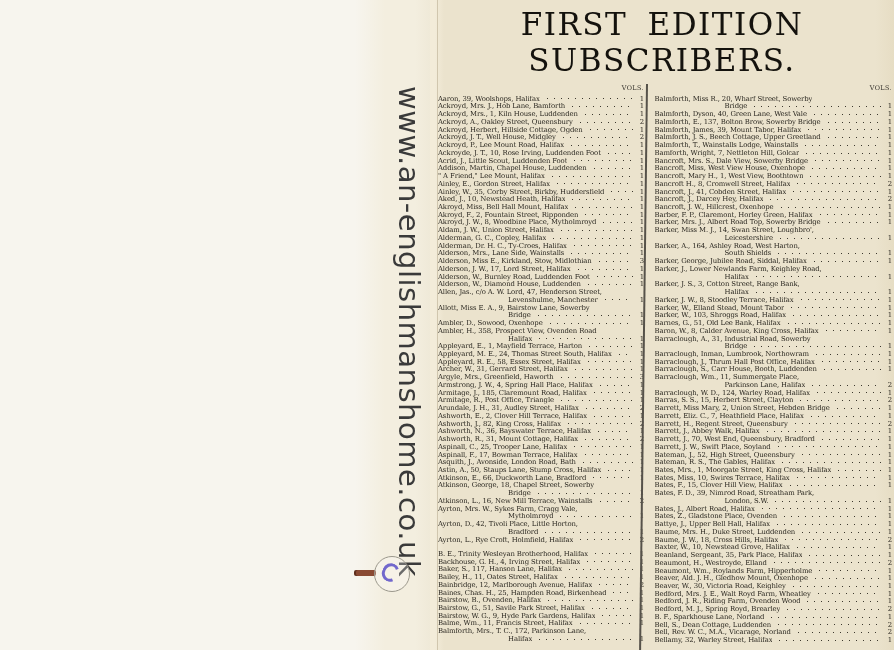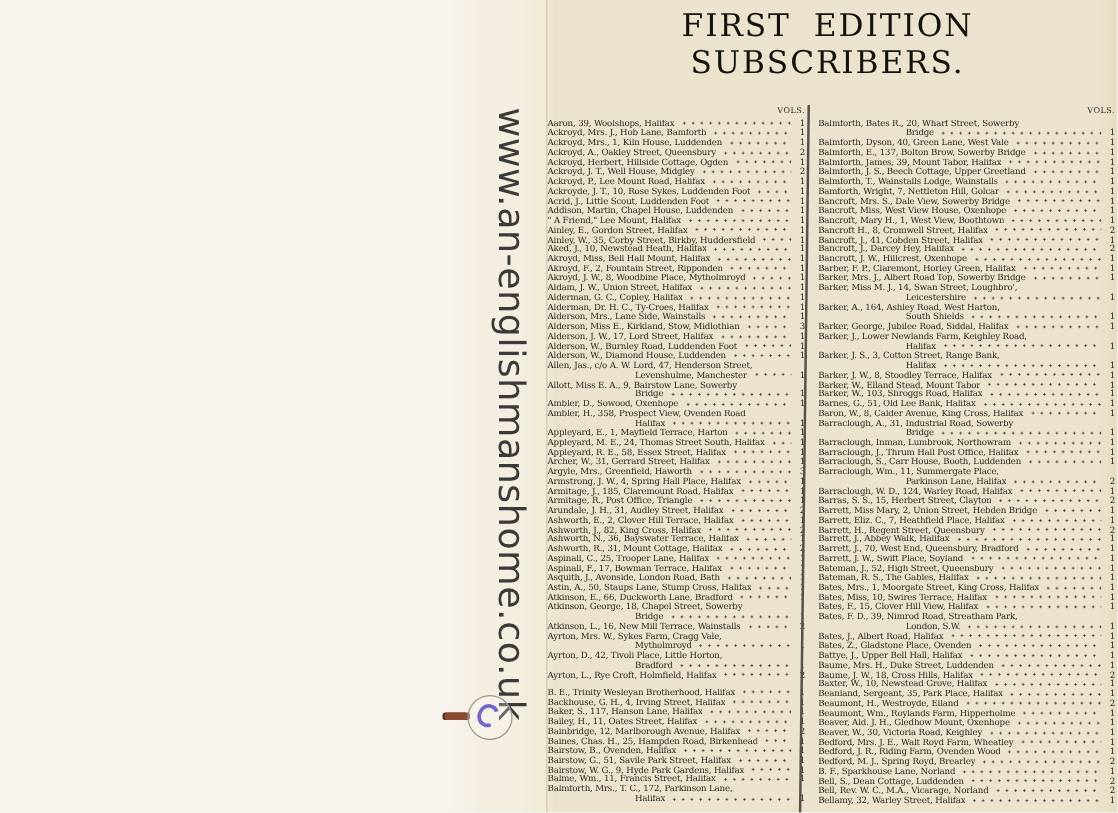--- a/index.html
+++ b/index.html
@@ -31,21 +31,21 @@
   .logo-crescent{position:absolute;left:7px;top:6px;width:17px;height:19px;border:3px solid var(--logo-blue);
     border-right-color:transparent;border-radius:50%;transform:rotate(25deg);opacity:0.85;}
   .logo-handle{position:absolute;left:0;top:16px;width:20px;height:6px;background:var(--logo-brown);
     border-radius:2px;box-shadow:-2px 0 0 #5f2f1d;}
 
   
   .page{position:absolute;left:430px;top:0;width:464px;height:650px;color:var(--ink);
     background:linear-gradient(90deg,var(--page-edge) 0 5px,var(--page-background) 14px 96%,#e6ddc4);}
   .page::before{content:"";position:absolute;left:7px;top:0;width:1px;height:650px;background:rgba(150,135,100,0.35);}
   .title{position:absolute;left:0;top:6px;width:464px;text-align:center;font-weight:normal;
-    font-size:25px;letter-spacing:1.5px;word-spacing:9px;color:#14120d;}
+    font-size:31px;letter-spacing:1.5px;word-spacing:9px;color:#14120d;}
   .intro{position:absolute;left:8px;top:39px;width:452px;font-style:italic;font-size:13.2px;
     line-height:15.6px;text-align:justify;text-indent:28px;color:#1c1a14;word-spacing:3px;}
 
   .cols{position:absolute;left:8px;top:84px;right:2px;bottom:0;display:flex;}
   .col{font-size:6.9px;letter-spacing:-0.12px;color:#2a2720;}
   .col1{width:206px;}
   .col2{flex:1;padding-left:7px;}
   .divider{width:1.5px;background:#56524a;margin-left:2px;transform:rotate(0.7deg);transform-origin:top center;}
   .vols{height:9px;line-height:9px;text-align:right;font-size:6.4px;letter-spacing:0.4px;color:#33302a;}
   .list{}
@@ -109,21 +109,21 @@
               <span class="t">Ackroyd, J. T., Well House, Midgley</span>
               <span class="leader"></span>
               <span class="v">2</span>
             </div>
             <div class="row">
               <span class="t">Ackroyd, P., Lee Mount Road, Halifax</span>
               <span class="leader"></span>
               <span class="v">1</span>
             </div>
             <div class="row">
-              <span class="t">Ackroyde, J. T., 10, Rose Sykes, Luddenden Foot</span>
+              <span class="t">Ackroyde, J. T., 10, Rose Irving, Luddenden Foot</span>
               <span class="leader"></span>
               <span class="v">1</span>
             </div>
             <div class="row">
               <span class="t">Acrid, J., Little Scout, Luddenden Foot</span>
               <span class="leader"></span>
               <span class="v">1</span>
             </div>
             <div class="row">
               <span class="t">Addison, Martin, Chapel House, Luddenden</span>
@@ -435,21 +435,21 @@
               <span class="leader"></span>
               <span class="v">1</span>
             </div>
           </div>
       </div>
       <div class="divider"></div>
       <div class="col col2">
         <div class="vols">VOLS.</div>
         <div class="list">
             <div class="row nolead">
-              <span class="t">Balmforth, Bates R., 20, Wharf Street, Sowerby</span>
+              <span class="t">Balmforth, Miss R., 20, Wharf Street, Sowerby</span>
               <span class="leader"></span>
               <span class="v"></span>
             </div>
             <div class="row cont">
               <span class="t">Bridge</span>
               <span class="leader"></span>
               <span class="v">1</span>
             </div>
             <div class="row">
               <span class="t">Balmforth, Dyson, 40, Green Lane, West Vale</span>

